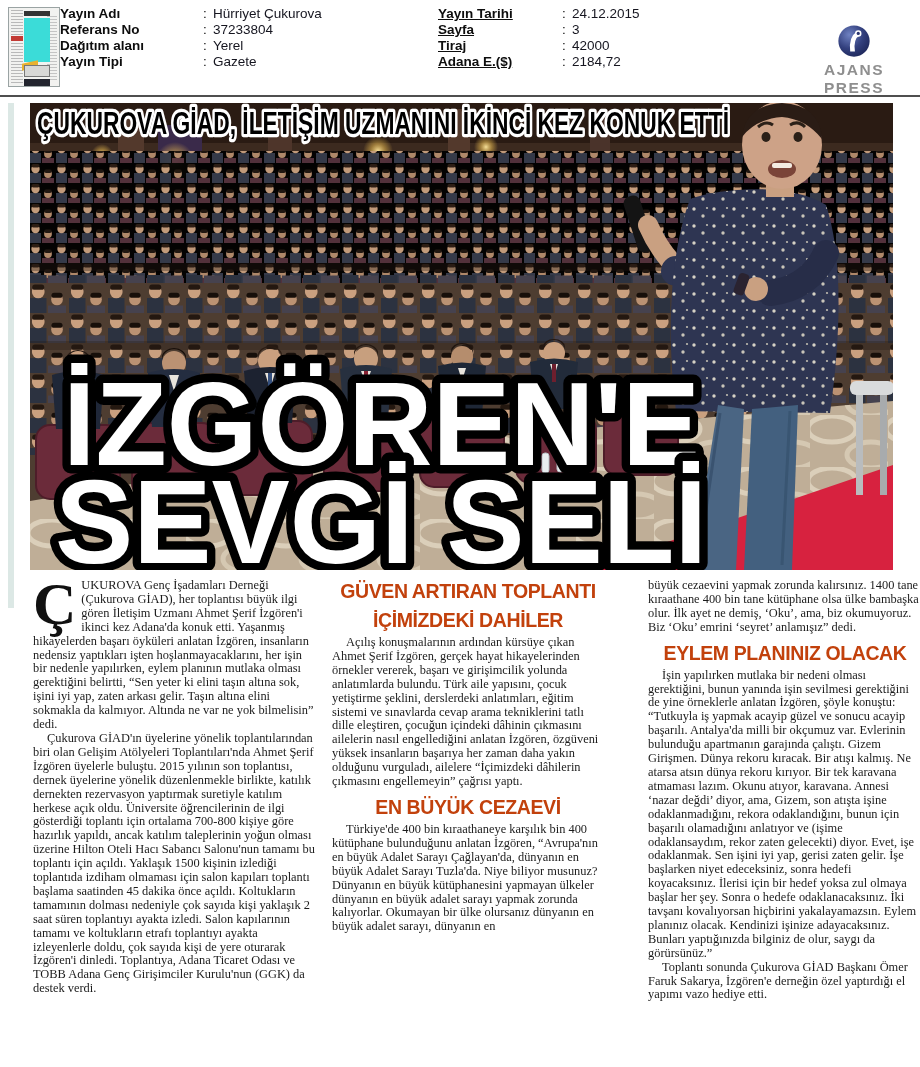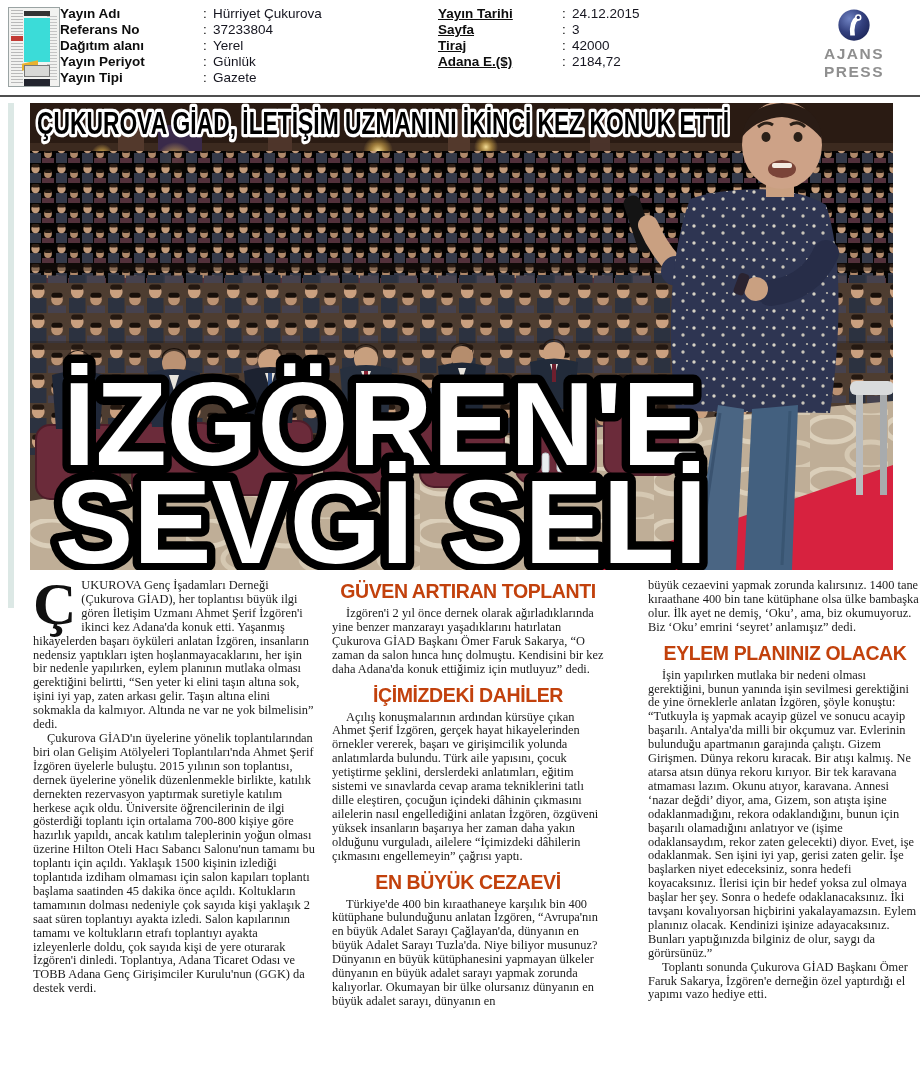--- a/index.html
+++ b/index.html
@@ -26,21 +26,21 @@
   .thumb .t-dark{position:absolute;left:15px;top:71px;width:26px;height:7px;background:#22242e;}
   table.fields{position:absolute;top:6px;border-collapse:collapse;}
   table.fields.left{left:60px;}
   table.fields.right{left:438px;}
   table.fields td{padding:0;font-size:13.5px;line-height:16px;white-space:nowrap;vertical-align:top;}
   table.fields td.lbl{font-weight:bold;color:#0d0d0d;}
   table.fields.left td.lbl{width:143px;}
   table.fields.right td.lbl{width:124px;text-decoration:underline;}
   table.fields td.sep{width:10px;color:#0d0d0d;}
   table.fields td.val{color:#15151f;}
-  .logo{position:absolute;left:795px;top:8px;width:118px;height:52px;text-align:center;}
+  .logo{position:absolute;left:795px;top:24px;width:118px;height:52px;text-align:center;}
   .logo .logo-circle{display:block;margin:0 auto 1px auto;width:36px;height:36px;}
   .logo .logo-text{font-size:15.5px;font-weight:bold;color:#8f8f8f;letter-spacing:1.5px;}
   .rule{position:absolute;left:0;top:95px;width:920px;height:2px;background:#4f4f4f;}
   
   .edge-strip{position:absolute;left:8px;top:103px;width:6px;height:505px;background:#dce8e5;}
   .photo-wrap{position:absolute;left:30px;top:103px;width:863px;height:467px;}
   
   .story{position:absolute;top:0;left:0;}
   .col{position:absolute;font-family:"Liberation Serif",serif;font-size:12.4px;line-height:13.9px;color:#1b1b1b;}
   .col1{left:33px;top:579px;width:282px;}
@@ -87,25 +87,20 @@
     </tr>
     <tr>
       <td class="lbl">Referans No</td>
       <td class="sep">:</td>
       <td class="val">37233804</td>
     </tr>
     <tr>
       <td class="lbl">Dağıtım alanı</td>
       <td class="sep">:</td>
       <td class="val">Yerel</td>
-    </tr>
-    <tr>
-      <td class="lbl">Yayın Periyot</td>
-      <td class="sep">:</td>
-      <td class="val">Günlük</td>
     </tr>
     <tr>
       <td class="lbl">Yayın Tipi</td>
       <td class="sep">:</td>
       <td class="val">Gazete</td>
     </tr>
   </tbody>
     </table>
 
   <table class="fields right">
@@ -317,21 +312,20 @@
 </div>
 
 <div class="story">
   <div class="col col1">
     <p><span class="dropcap">Ç</span><span>UKUROVA Genç İşadamları Derneği (Çukurova GİAD), her toplantısı büyük ilgi gören İletişim Uzmanı Ahmet Şerif İzgören'i ikinci kez Adana'da konuk etti. Yaşanmış hikayelerden başarı öyküleri anlatan İzgören, insanların nedensiz yaptıkları işten hoşlanmayacaklarını, her işin bir nedenle yapılırken, eylem planının mutlaka olması gerektiğini belirtti, “Sen yeter ki elini taşın altına sok, işini iyi yap, zaten arkası gelir. Taşın altına elini sokmakla da kalmıyor. Altında ne var ne yok bilmelisin” dedi.</span></p>
     <p class="indent">Çukurova GİAD'ın üyelerine yönelik toplantılarından biri olan Gelişim Atölyeleri Toplantıları'nda Ahmet Şerif İzgören üyelerle buluştu. 2015 yılının son toplantısı, dernek üyelerine yönelik düzenlenmekle birlikte, katılık dernekten rezervasyon yaptırmak suretiyle katılım herkese açık oldu. Üniversite öğrencilerinin de ilgi gösterdiği toplantı için ortalama 700-800 kişiye göre hazırlık yapıldı, ancak katılım taleplerinin yoğun olması üzerine Hilton Oteli Hacı Sabancı Salonu'nun tamamı bu toplantı için açıldı. Yaklaşık 1500 kişinin izlediği toplantıda izdiham olmaması için salon kapıları toplantı başlama saatinden 45 dakika önce açıldı. Koltukların tamamının dolması nedeniyle çok sayıda kişi yaklaşık 2 saat süren toplantıyı ayakta izledi. Salon kapılarının tamamı ve koltukların etrafı toplantıyı ayakta izleyenlerle doldu, çok sayıda kişi de yere oturarak İzgören'i dinledi. Toplantıya, Adana Ticaret Odası ve TOBB Adana Genç Girişimciler Kurulu'nun (GGK) da destek verdi.</p>
   </div>
 
   <div class="col col2">
     <div class="sec-head">GÜVEN ARTIRAN TOPLANTI</div>
-    <p class="indent">İzgören'i 2 yıl önce dernek olarak ağırladıklarında yine benzer manzarayı yaşadıklarını hatırlatan Çukurova GİAD Başkanı Ömer Faruk Sakarya, “O zaman da salon hınca hınç dolmuştu. Kendisini bir kez daha Adana'da konuk ettiğimiz için mutluyuz” dedi.</p>
     <div class="sec-head">İÇİMİZDEKİ DAHİLER</div>
     <p class="indent">Açılış konuşmalarının ardından kürsüye çıkan Ahmet Şerif İzgören, gerçek hayat hikayelerinden örnekler vererek, başarı ve girişimcilik yolunda anlatımlarda bulundu. Türk aile yapısını, çocuk yetiştirme şeklini, derslerdeki anlatımları, eğitim sistemi ve sınavlarda cevap arama tekniklerini tatlı dille eleştiren, çocuğun içindeki dâhinin çıkmasını ailelerin nasıl engellediğini anlatan İzgören, özgüveni yüksek insanların başarıya her zaman daha yakın olduğunu vurguladı, ailelere “İçimizdeki dâhilerin çıkmasını engellemeyin” çağrısı yaptı.</p>
     <div class="sec-head">EN BÜYÜK CEZAEVİ</div>
     <p class="indent">Türkiye'de 400 bin kıraathaneye karşılık bin 400 kütüphane bulunduğunu anlatan İzgören, “Avrupa'nın en büyük Adalet Sarayı Çağlayan'da, dünyanın en büyük Adalet Sarayı Tuzla'da. Niye biliyor musunuz? Dünyanın en büyük kütüphanesini yapmayan ülkeler dünyanın en büyük adalet sarayı yapmak zorunda kalıyorlar. Okumayan bir ülke olursanız dünyanın en büyük adalet sarayı, dünyanın en</p>
   </div>
 
   <div class="col col3">
     <p>büyük cezaevini yapmak zorunda kalırsınız. 1400 tane kıraathane 400 bin tane kütüphane olsa ülke bambaşka olur. İlk ayet ne demiş, ‘Oku’, ama, biz okumuyoruz. Biz ‘Oku’ emrini ‘seyret’ anlamışız” dedi.</p>
     <div class="sec-head">EYLEM PLANINIZ OLACAK</div>
     <p class="indent">İşin yapılırken mutlaka bir nedeni olması gerektiğini, bunun yanında işin sevilmesi gerektiğini de yine örneklerle anlatan İzgören, şöyle konuştu: “Tutkuyla iş yapmak acayip güzel ve sonucu acayip başarılı. Antalya'da milli bir okçumuz var. Evlerinin bulunduğu apartmanın garajında çalıştı. Gizem Girişmen. Dünya rekoru kıracak. Bir atışı kalmış. Ne atarsa atsın dünya rekoru kırıyor. Bir tek karavana atmaması lazım. Okunu atıyor, karavana. Annesi ‘nazar değdi’ diyor, ama, Gizem, son atışta işine odaklanmadığını, rekora odaklandığını, bunun için başarılı olamadığını anlatıyor ve (işime odaklansaydım, rekor zaten gelecekti) diyor. Evet, işe odaklanmak. Sen işini iyi yap, gerisi zaten gelir. İşe başlarken niyet edeceksiniz, sonra hedefi koyacaksınız. İlerisi için bir hedef yoksa zul olmaya başlar her şey. Sonra o hedefe odaklanacaksınız. İki tavşanı kovalıyorsan hiçbirini yakalayamazsın. Eylem planınız olacak. Kendinizi işinize adayacaksınız. Bunları yaptığınızda bilginiz de olur, saygı da görürsünüz.”</p>

